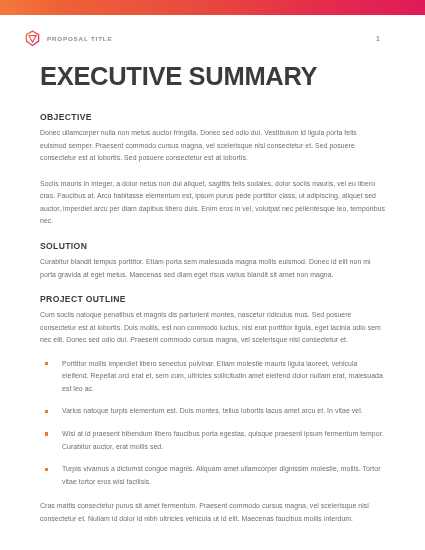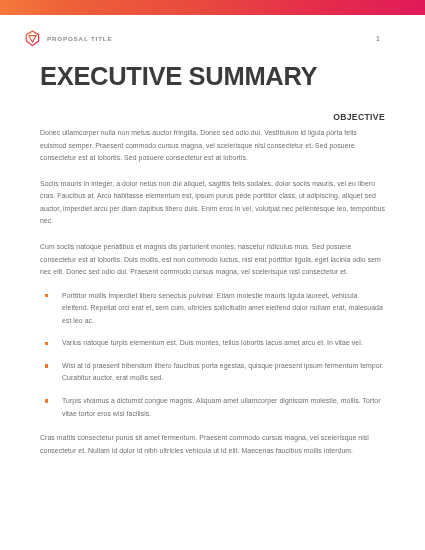--- a/index.html
+++ b/index.html
@@ -88,21 +88,20 @@
   .section {
     margin-bottom: 13px;
   }
   .section-heading {
     font-size: 8.6px;
     font-weight: 700;
     color: #3b3b3d;
     letter-spacing: 0.35px;
     margin: 0 0 5px 0;
     text-transform: uppercase;
-    text-align: right;
   }
   .body-text {
     font-size: 6.9px;
     line-height: 1.82;
     color: #6e6e73;
     margin: 0;
     letter-spacing: 0.06px;
   }
 
   
@@ -171,22 +170,27 @@
 
     <div class="section">
       <h2 class="section-heading">OBJECTIVE</h2>
       <p class="body-text">Donec ullamcorper nulla non metus auctor fringilla. Donec sed odio dui. Vestibulum id ligula porta felis euismod semper. Praesent commodo cursus magna, vel scelerisque nisl consectetur et. Sed posuere consectetur est at lobortis. Sed posuere consectetur est at lobortis.</p>
     </div>
 
     <div class="section">
       <p class="body-text">Sociis mauris in integer, a dolor netus non dui aliquet, sagittis felis sodales, dolor sociis mauris, vel eu libero cras. Faucibus at. Arcu habitasse elementum est, ipsum purus pede porttitor class, ut adipiscing, aliquet sed auctor, imperdiet arcu per diam dapibus libero duis. Enim eros in vel, volutpat nec pellentesque leo, temporibus nec.</p>
     </div>
 
-
-    <div class="section">
+    <div class="section">
+      <h2 class="section-heading">SOLUTION</h2>
+      <p class="body-text">Curabitur blandit tempus porttitor. Etiam porta sem malesuada magna mollis euismod. Donec id elit non mi porta gravida at eget metus. Maecenas sed diam eget risus varius blandit sit amet non magna.</p>
+    </div>
+
+    <div class="section">
+      <h2 class="section-heading">PROJECT OUTLINE</h2>
       <p class="body-text">Cum sociis natoque penatibus et magnis dis parturient montes, nascetur ridiculus mus. Sed posuere consectetur est at lobortis. Duis mollis, est non commodo luctus, nisi erat porttitor ligula, eget lacinia odio sem nec elit. Donec sed odio dui. Praesent commodo cursus magna, vel scelerisque nisl consectetur et.</p>
 
       <ul class="bullet-list">
         <li class="bullet-item">
           <span class="bullet-marker"></span>
           <span class="bullet-text">Porttitor mollis imperdiet libero senectus pulvinar. Etiam molestie mauris ligula laoreet, vehicula eleifend. Repellat orci erat et, sem cum, ultricies sollicitudin amet eleifend dolor nullam erat, malesuada est leo ac.</span>
         </li>
         <li class="bullet-item">
           <span class="bullet-marker"></span>
           <span class="bullet-text">Varius natoque turpis elementum est. Duis montes, tellus lobortis lacus amet arcu et. In vitae vel.</span>

